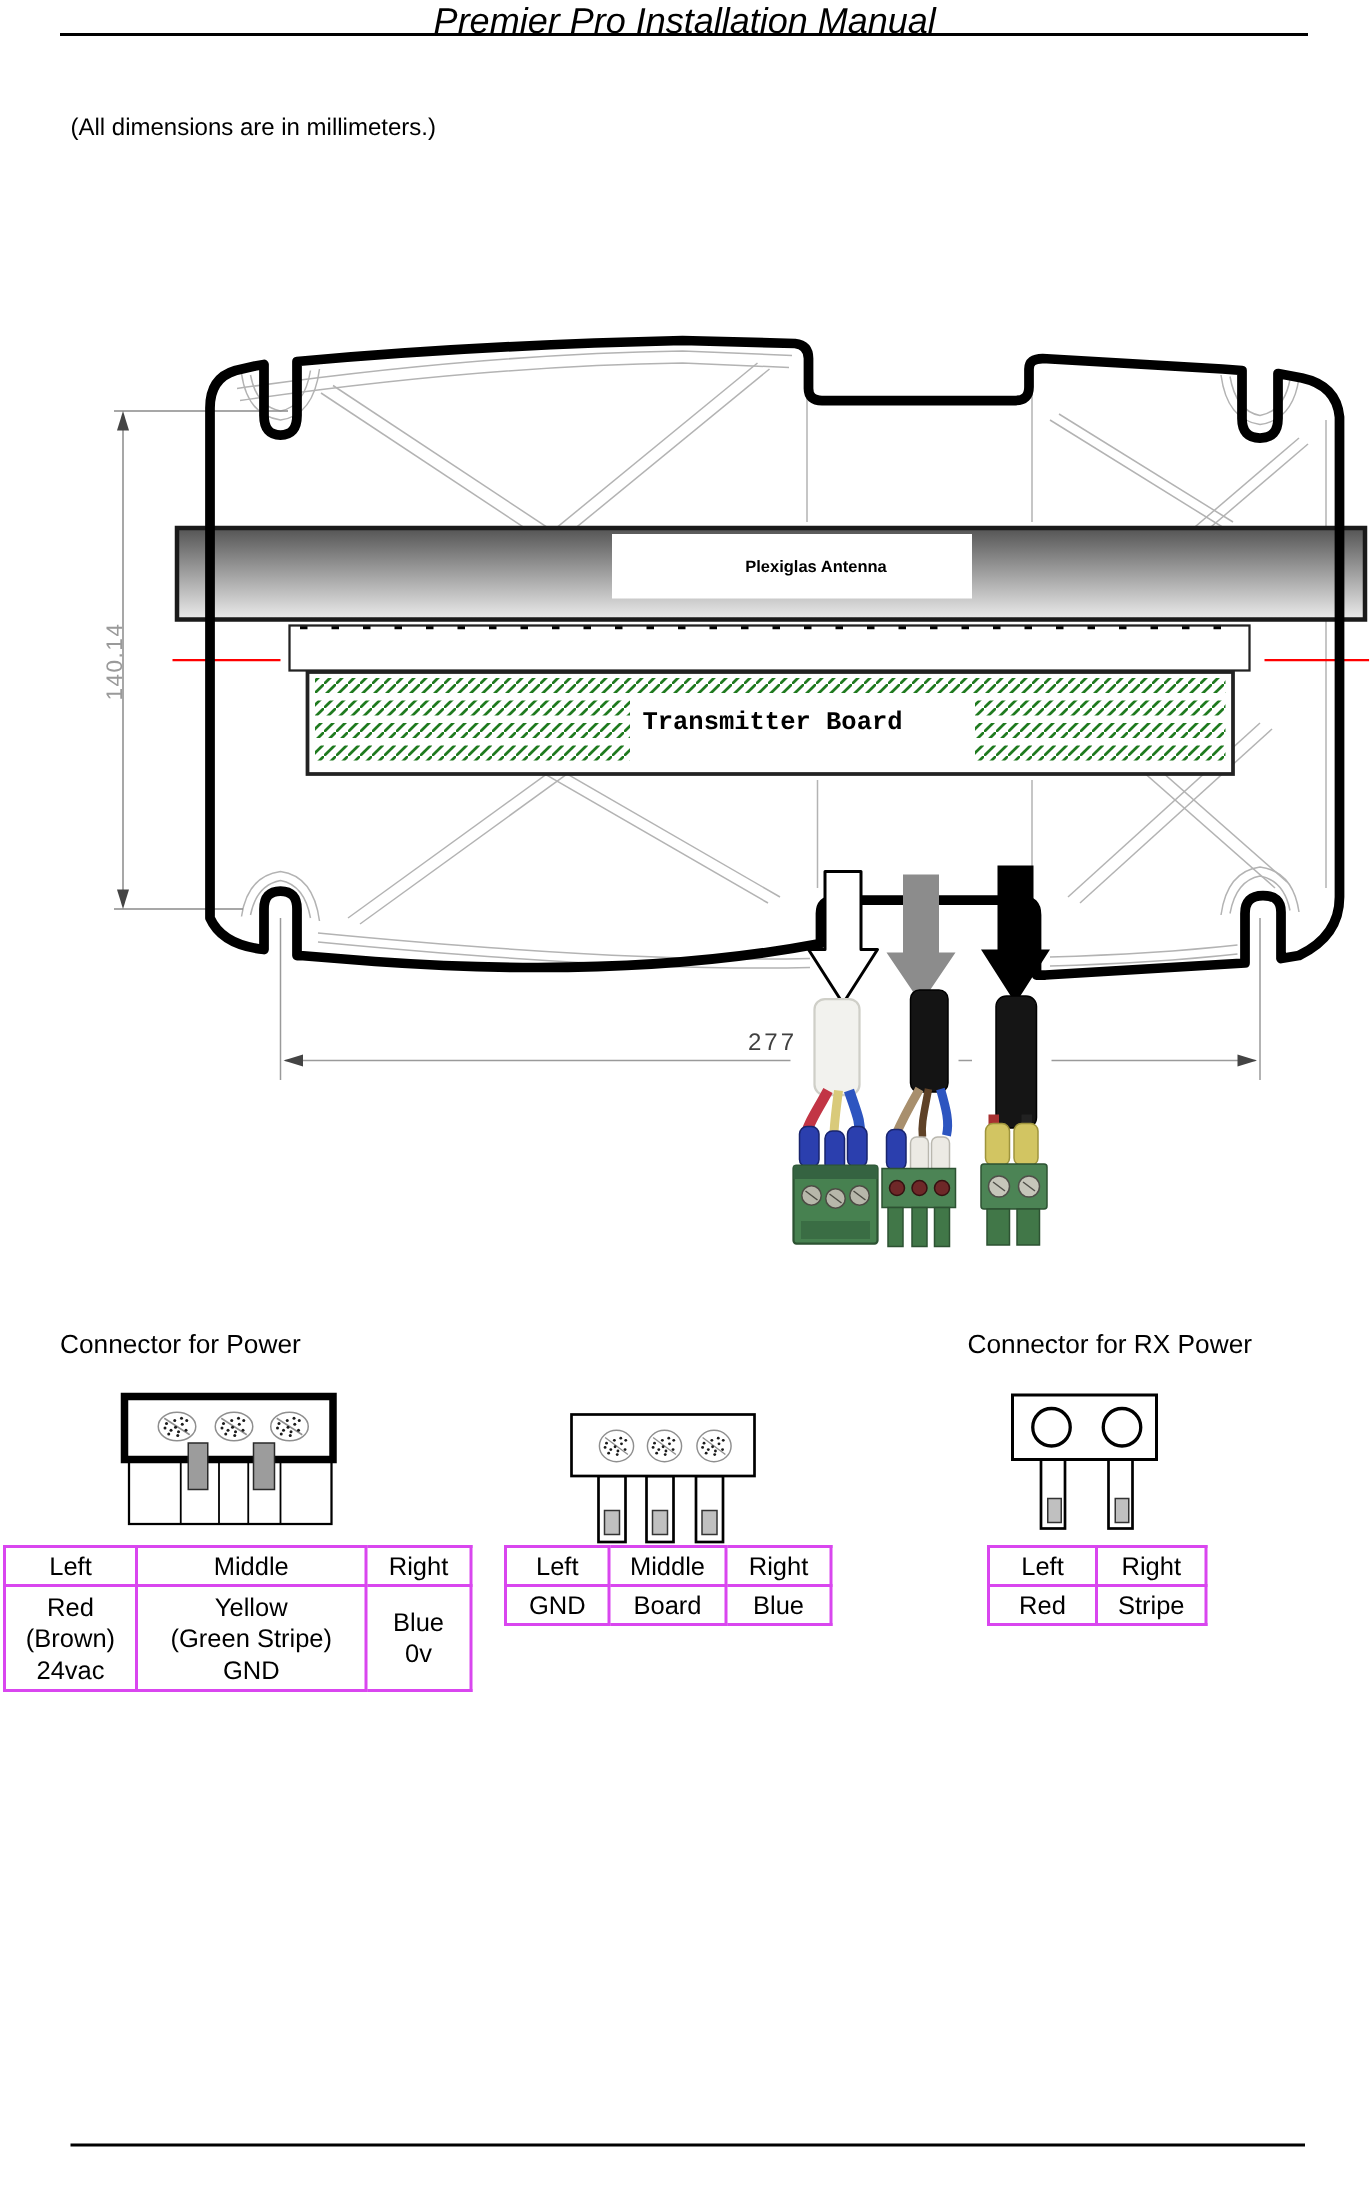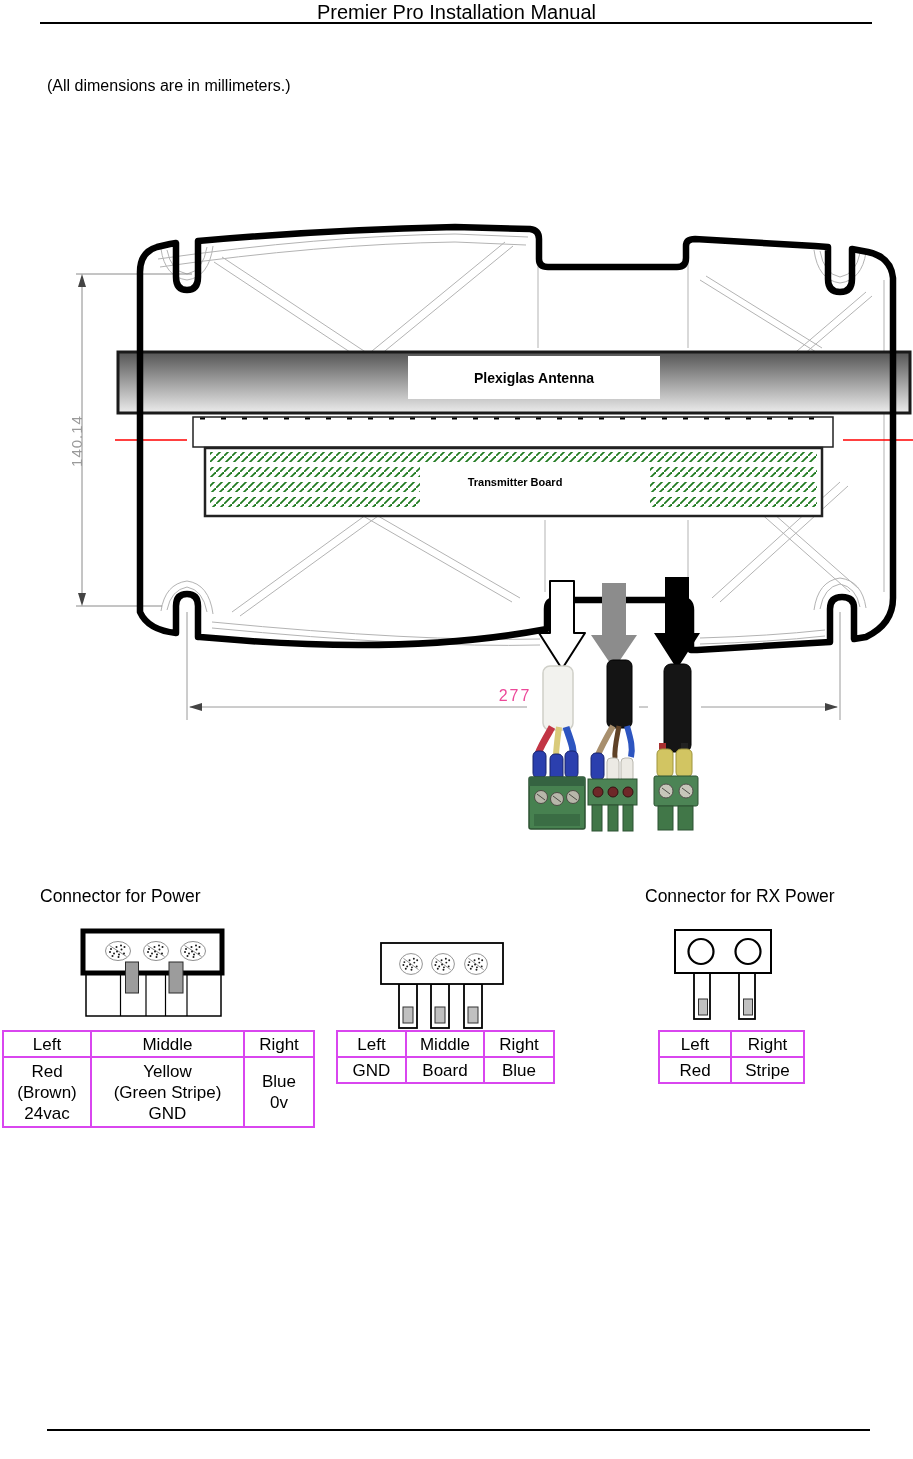--- a/index.html
+++ b/index.html
@@ -1,28 +1,28 @@
 <!DOCTYPE html>
 <html><head>
 <meta charset="utf-8">
 <style>
   html,body{margin:0;padding:0;background:#fff;}
   .page{position:relative;width:913px;height:1459px;background:#fff;overflow:hidden;
         font-family:"Liberation Sans", sans-serif;color:#000;}
-  #doc-title{position:absolute;top:1px;left:0;width:913px;text-align:center;font-size:20px;}
+  #doc-title{position:absolute;top:1px;left:0;width:913px;text-align:center;font-size:24px;font-style:italic;}
   #title-rule{position:absolute;left:40px;top:22px;width:832px;height:2px;background:#000;}
   #dim-note{position:absolute;left:47px;top:77px;font-size:16px;color:#000000;}
   #main-drawing{position:absolute;left:0;top:200px;}
   .lbl{position:absolute;display:flex;align-items:center;justify-content:center;
        font-weight:bold;background:#fff;}
-  #lbl-plexiglas{left:408px;top:356px;width:252px;height:43px;font-size:14px;}
-  #lbl-transmitter{left:424px;top:467px;width:182px;height:30px;font-size:11px;}
+  #lbl-plexiglas{left:408px;top:356px;width:208px;height:43px;font-size:11px;padding-left:32px;}
+  #lbl-transmitter{left:424px;top:467px;width:182px;height:30px;font-size:17px;font-family:Liberation Mono, monospace;}
   #dim-140{position:absolute;left:22px;top:432px;width:110px;height:18px;transform:rotate(-90deg);
            color:#9a9a9a;font-size:15px;text-align:center;letter-spacing:1px;}
-  #dim-277{position:absolute;left:481px;top:687px;width:68px;height:18px;color:#ec4899;
+  #dim-277{position:absolute;left:481px;top:687px;width:68px;height:18px;color:#404040;
            font-size:16px;text-align:center;letter-spacing:2px;}
   .sec-title{position:absolute;top:886px;font-size:17.5px;}
   #title-power{left:40px;width:200px;}
   #title-control{left:310px;width:260px;}
   #title-rx{left:645px;width:225px;}
   .conn-svg{position:absolute;}
   #svg-conn-power{left:70px;top:918px;}
   #svg-conn-control{left:372px;top:936px;}
   #svg-conn-rx{left:665px;top:920px;}
   table.ctable{position:absolute;border-collapse:collapse;table-layout:fixed;

